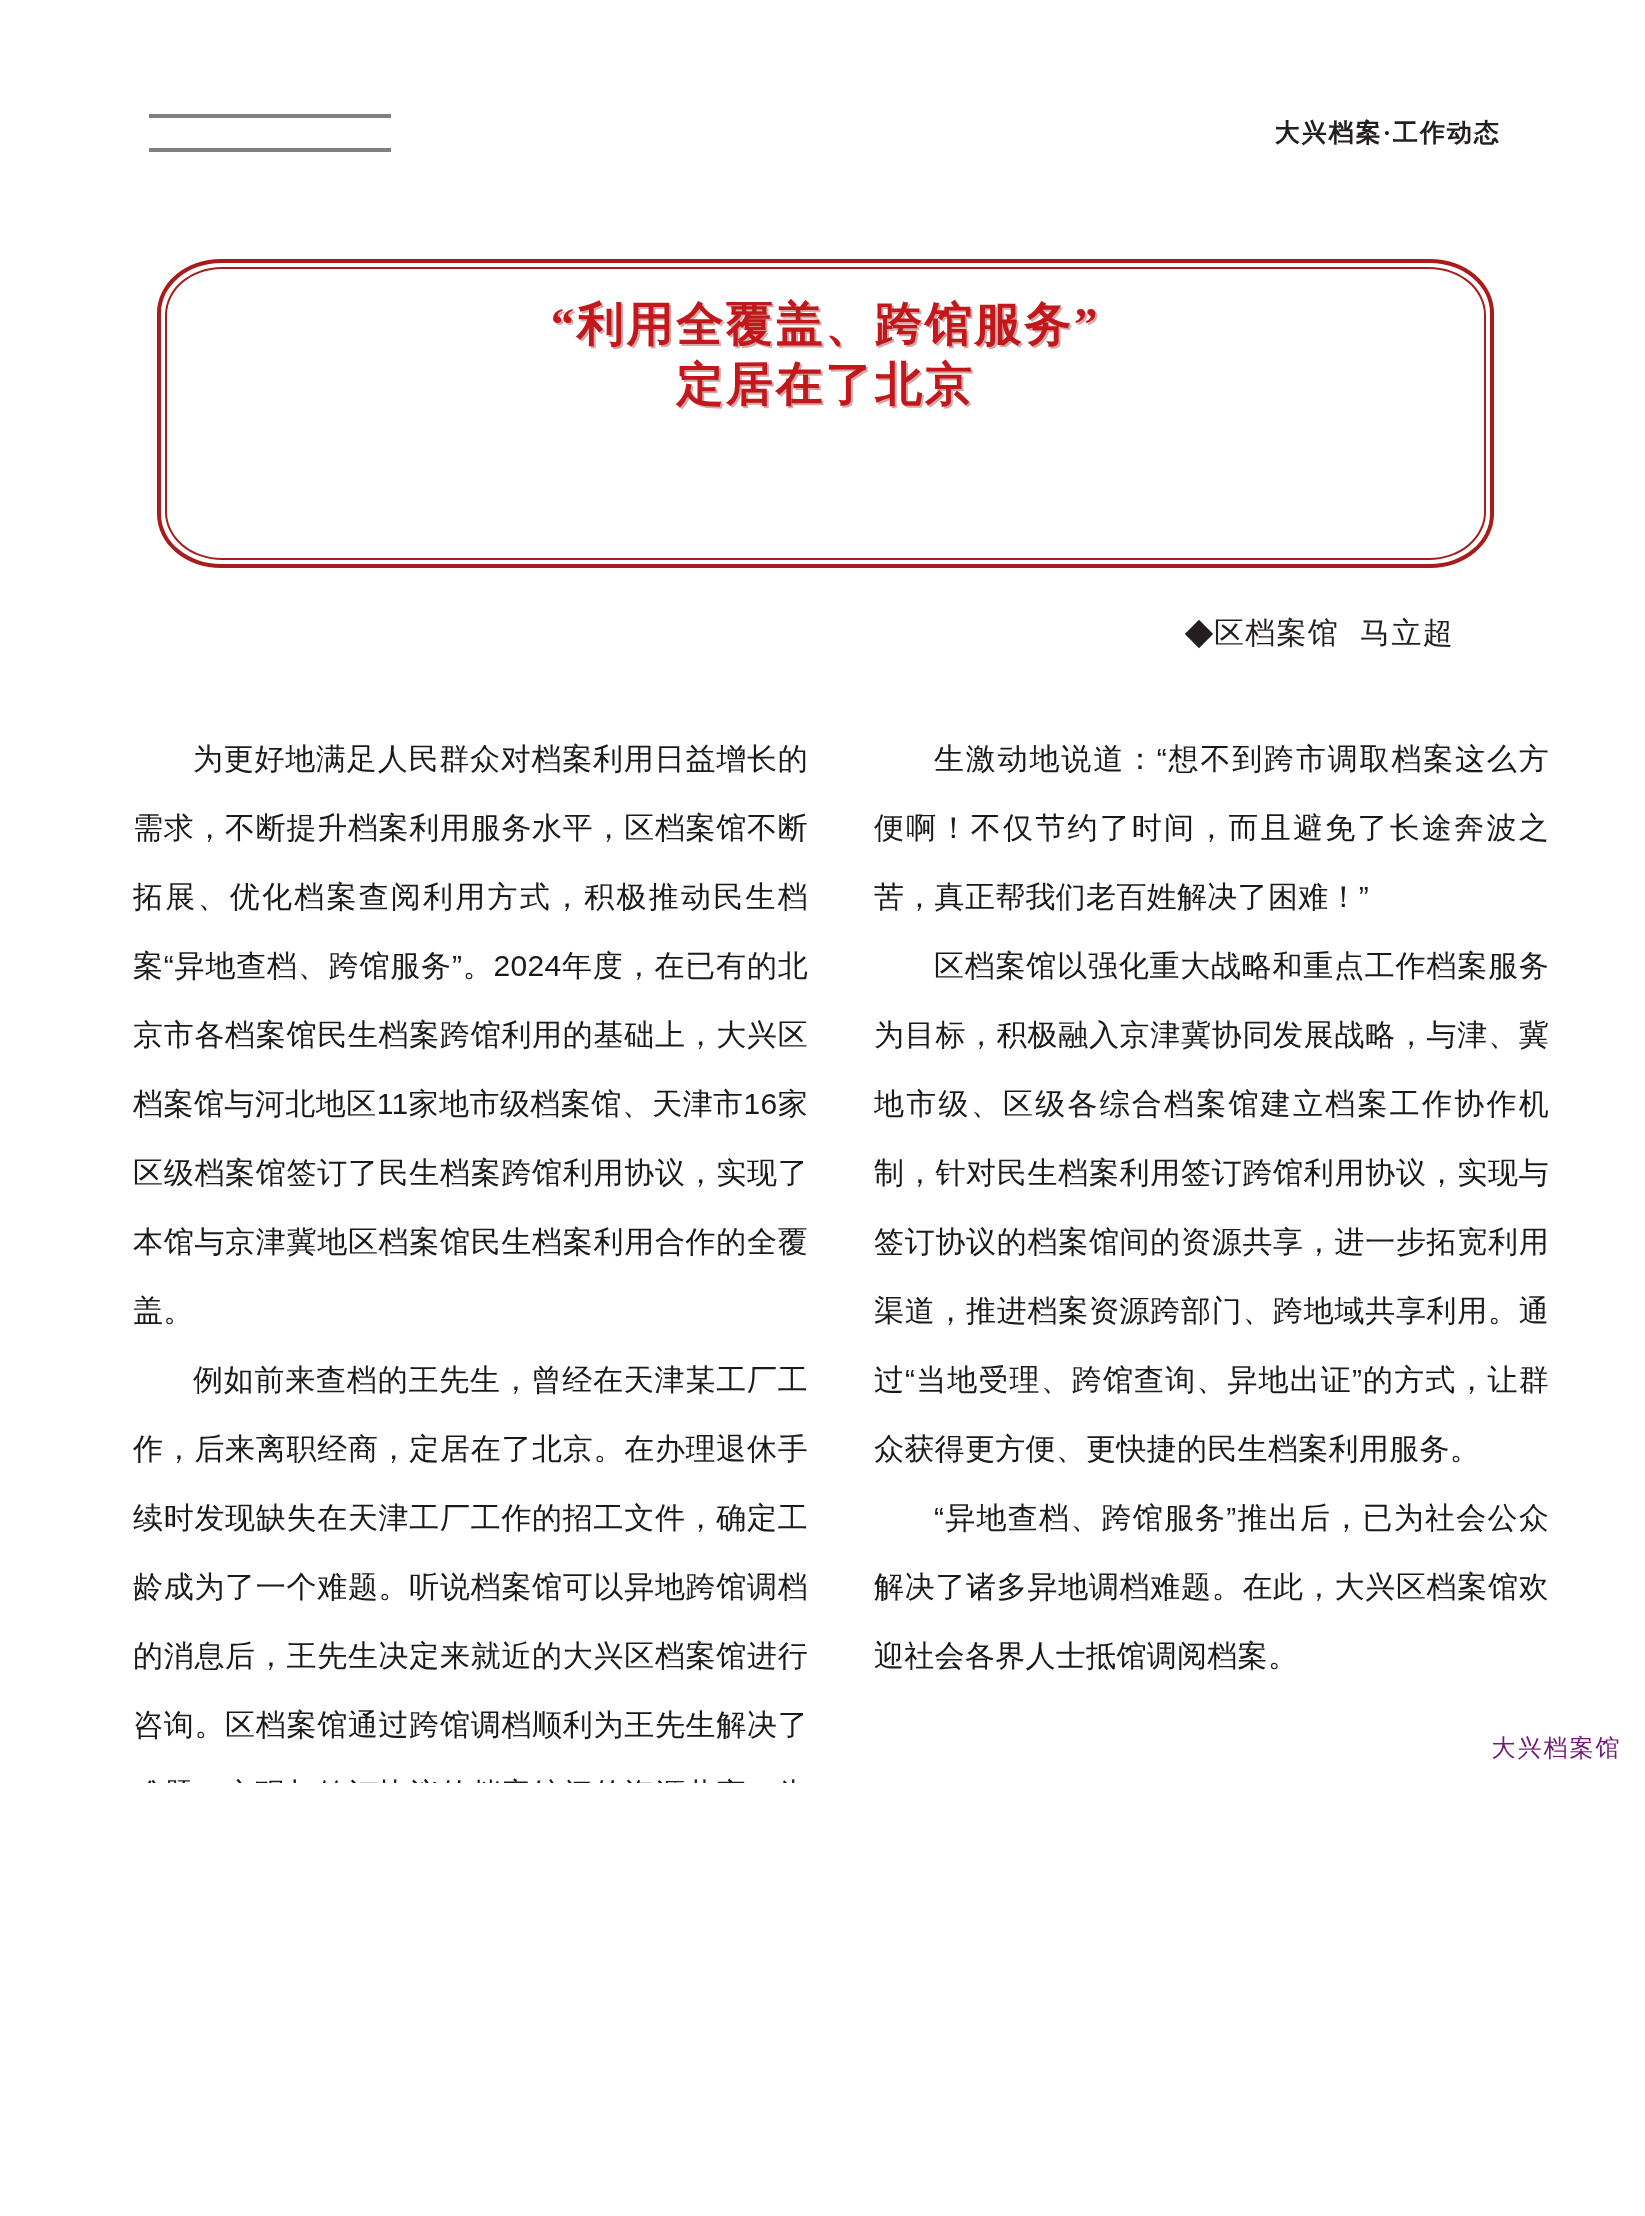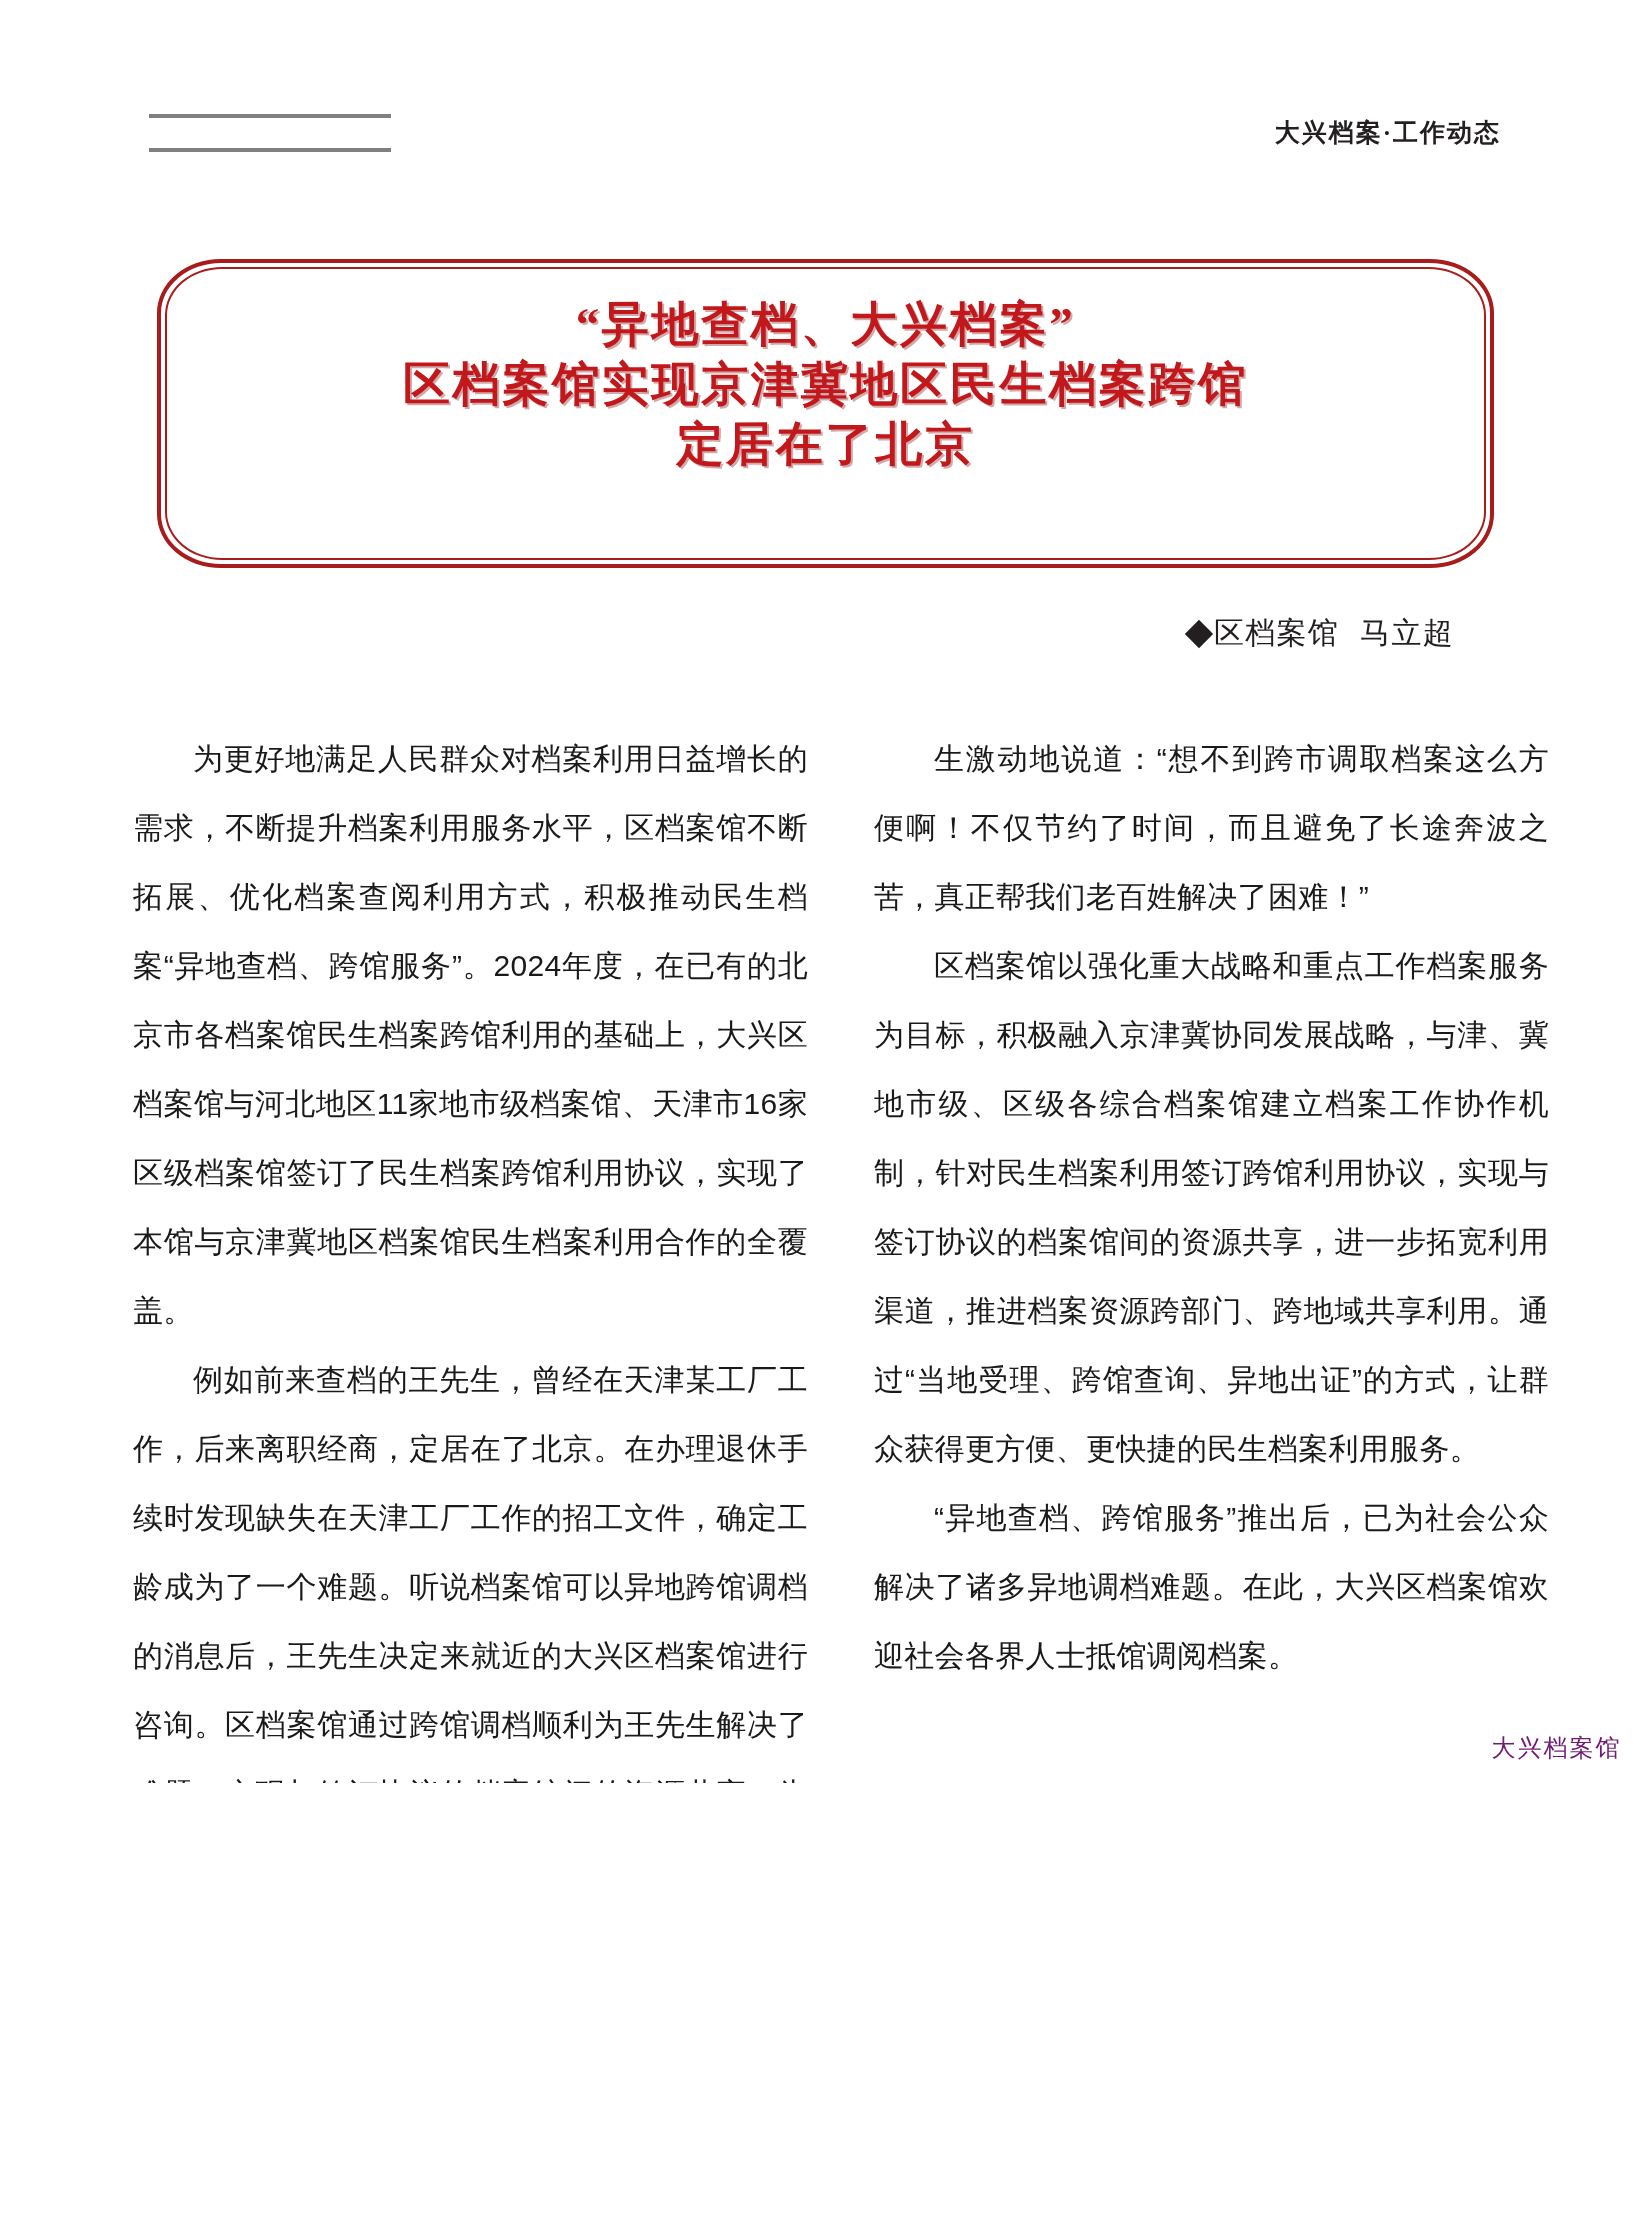--- a/index.html
+++ b/index.html
@@ -170,22 +170,21 @@
     <div class="header-rule"></div>
     <div class="header-rule second"></div>
   </div>
 
   <div class="header-title">大兴档案·工作动态</div>
 
   <div class="title-box">
     <div class="frame-outer"></div>
     <div class="frame-inner"></div>
     <div class="title-text">
-      <span class="title-line">“异地查档、大兴档案”</span>
-      <span class="title-line">区档案馆实现京津冀地区民生档案跨馆</span>
+      <span class="title-line">“利用全覆盖、跨馆服务”</span>
       <span class="title-line">定居在了北京</span>
     </div>
   </div>
 
   <div class="byline">
     <span class="diamond"></span>
     <span class="by-org">区档案馆</span>
     <span>马立超</span>
   </div>
 

